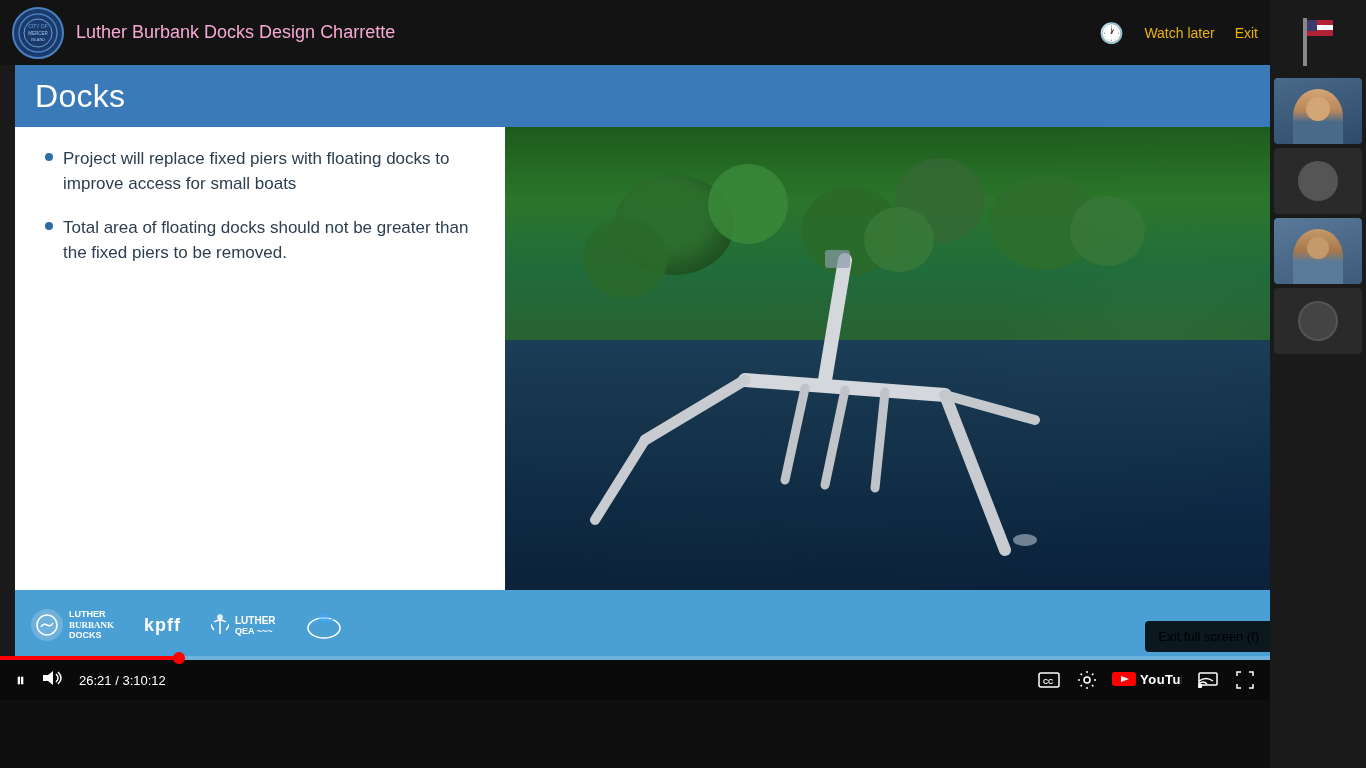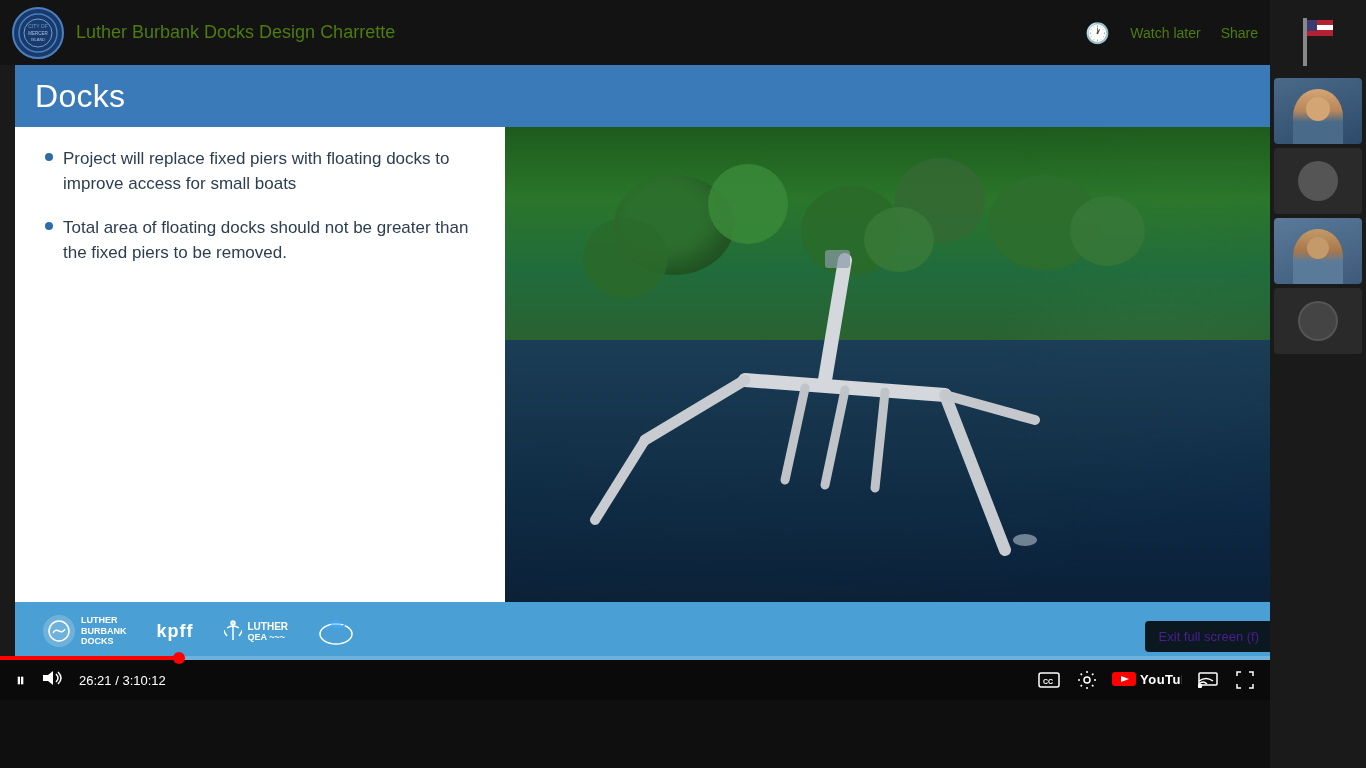--- a/index.html
+++ b/index.html
@@ -34,33 +34,33 @@
       align-items: center;
       justify-content: center;
       flex-shrink: 0;
       margin-right: 12px;
       overflow: hidden;
     }
     #logo svg {
       width: 40px; height: 40px;
     }
     #video-title {
-      color: #4d7c0f;
+      color: #f9a8d4;
       font-size: 18px;
       font-weight: 500;
       flex: 1;
     }
     #top-bar-right {
       display: flex;
       align-items: center;
       gap: 20px;
       margin-left: auto;
     }
     #watch-later-btn, #share-btn {
-      color: #4d7c0f;
+      color: #eab308;
       font-size: 14px;
       cursor: pointer;
       background: none;
       border: none;
       font-family: Arial, sans-serif;
     }
     #clock-icon {
       color: #ffffff;
       font-size: 20px;
     }
@@ -231,25 +231,25 @@
       height: 3px;
       background: white;
     }
 
     
     #slide-footer {
       position: absolute;
       bottom: 0;
       left: 0;
       width: 1270px;
-      height: 58px;
+      height: 70px;
       background: #4a9fd4;
       display: flex;
       align-items: center;
-      padding: 0 28px;
+      padding: 0 16px;
       gap: 30px;
     }
     .footer-logo {
       color: white;
       font-size: 11px;
       font-weight: bold;
       display: flex;
       align-items: center;
       gap: 6px;
     }
@@ -262,21 +262,21 @@
       align-items: center;
       justify-content: center;
       font-size: 12px;
       color: white;
     }
     #exit-fullscreen-btn {
       position: absolute;
       right: 12px;
       bottom: 8px;
       background: rgba(0,0,0,0.85);
-      color: #4c1d95;
+      color: #000000;
       padding: 8px 14px;
       border-radius: 4px;
       font-size: 13px;
       cursor: pointer;
       border: none;
       font-family: Arial, sans-serif;
       white-space: nowrap;
       text-align: right;
     }
 
@@ -357,21 +357,21 @@
       <circle cx="20" cy="20" r="14" fill="none" stroke="#6a9fd4" stroke-width="1"></circle>
       <text x="20" y="15" text-anchor="middle" fill="#6a9fd4" font-size="5" font-family="Arial">CITY OF</text>
       <text x="20" y="22" text-anchor="middle" fill="#a0c4e8" font-size="4.5" font-family="Arial">MERCER</text>
       <text x="20" y="28" text-anchor="middle" fill="#a0c4e8" font-size="4" font-family="Arial">ISLAND</text>
     </svg>
   </div>
   <span id="video-title">Luther Burbank Docks Design Charrette</span>
   <div id="top-bar-right">
     <span id="clock-icon">🕐</span>
     <button id="watch-later-btn">Watch later</button>
-    <button id="share-btn">Share</button>
+    <button id="share-btn">Exit</button>
   </div>
 </div>
 
 <div id="sidebar">
 
   <div id="flag-container">
     <svg width="40" height="50" viewBox="0 0 40 50">
       <rect x="5" y="2" width="4" height="48" fill="#888"></rect>
       <rect x="9" y="4" width="26" height="16" fill="#b22234"></rect>
       <rect x="9" y="4" width="26" height="5" fill="#b22234"></rect>
@@ -484,21 +484,21 @@
 
       <div class="footer-logo">
         <div class="footer-logo-icon">
           <svg width="24" height="24" viewBox="0 0 24 24">
             <circle cx="12" cy="12" r="10" fill="none" stroke="white" stroke-width="1.5"></circle>
             <path d="M6,14 Q8,10 12,12 Q16,14 18,10" fill="none" stroke="white" stroke-width="1.5"></path>
           </svg>
         </div>
         <div>
           <div style="font-size:9px;line-height:1.2;">LUTHER</div>
-          <div style="font-size:9px;line-height:1.2;">BURBANK</div>
+          <div style="font-size:9px;line-height:1.2;font-family:Liberation Serif, serif;">BURBANK</div>
           <div style="font-size:9px;line-height:1.2;">DOCKS</div>
         </div>
       </div>
       <div class="footer-logo">
         <span style="font-size:18px;font-weight:bold;color:white;letter-spacing:1px;">kpff</span>
       </div>
       <div class="footer-logo">
         <svg width="18" height="22" viewBox="0 0 18 22">
             <path d="M9,2 L9,20 M3,8 Q9,4 15,8 M3,16 Q0,12 0,10 M15,16 Q18,12 18,10" fill="none" stroke="white" stroke-width="1.5"></path>
             <circle cx="9" cy="3" r="2" fill="none" stroke="white" stroke-width="1.5"></circle>

